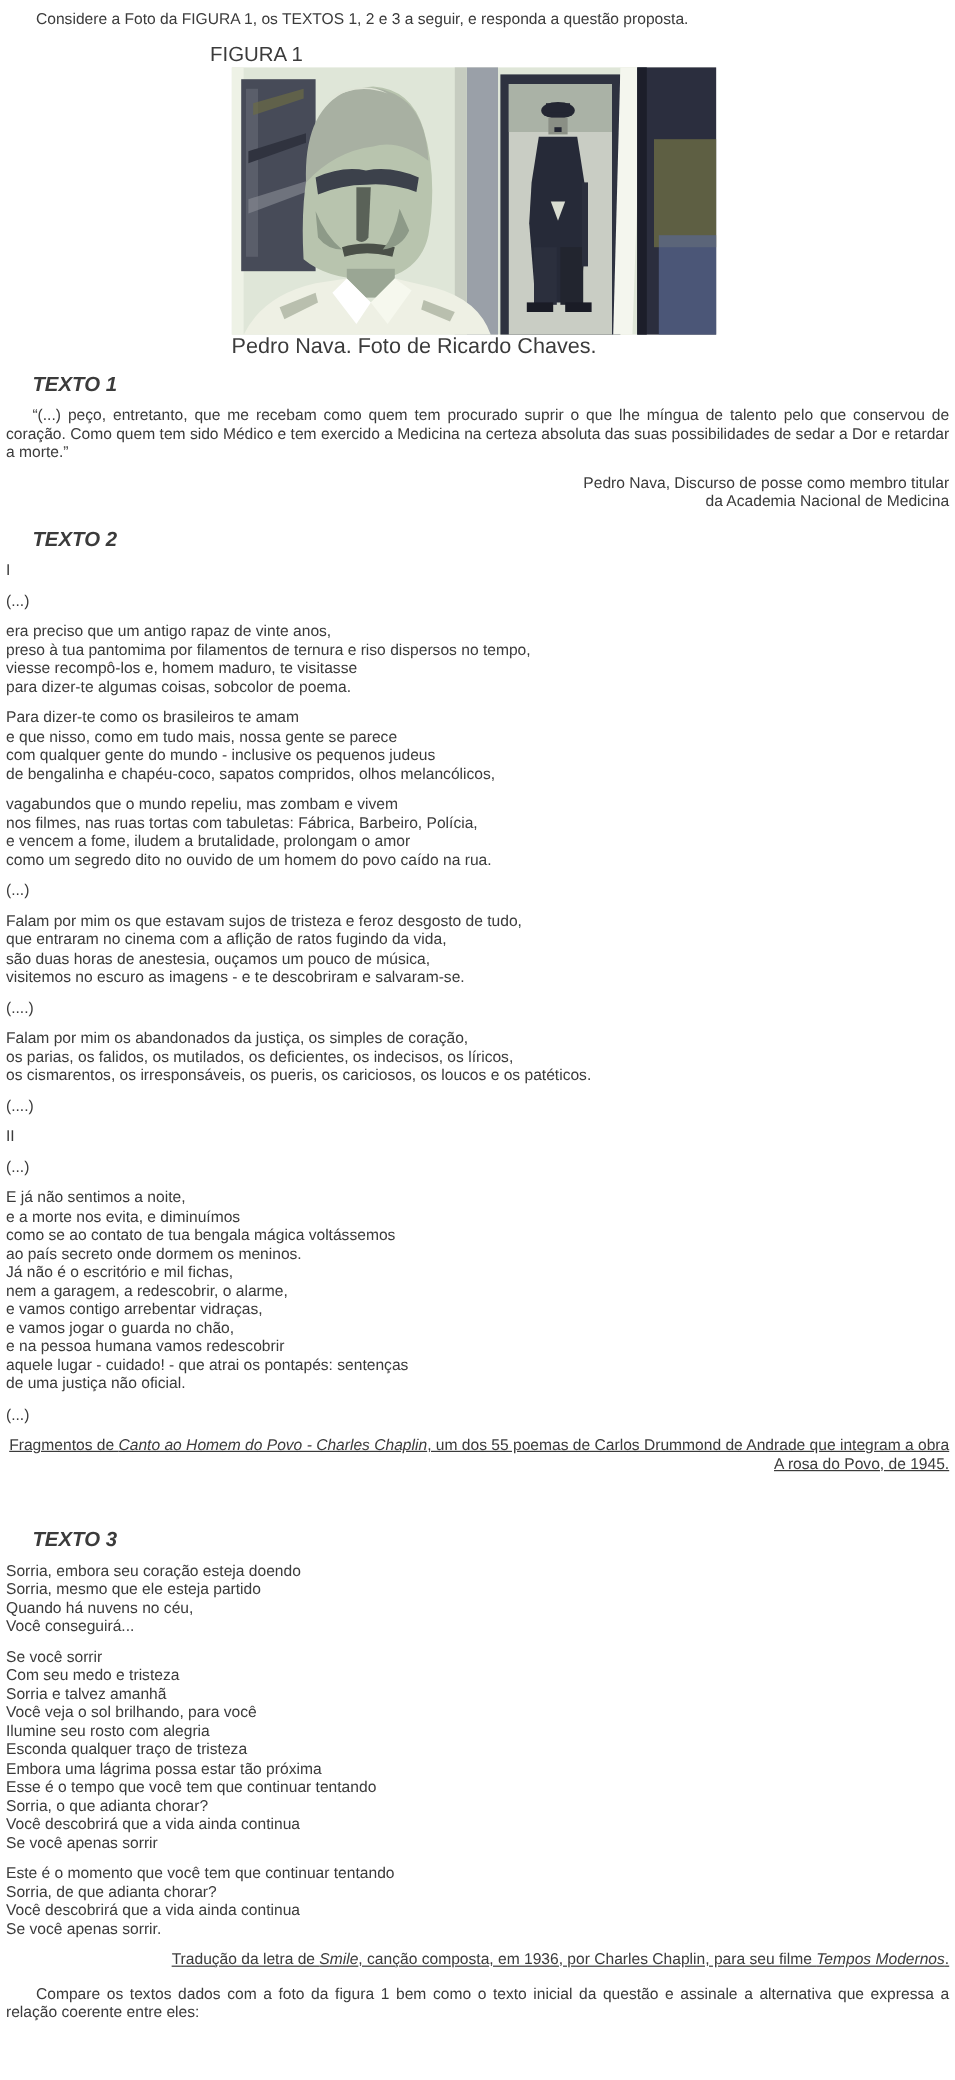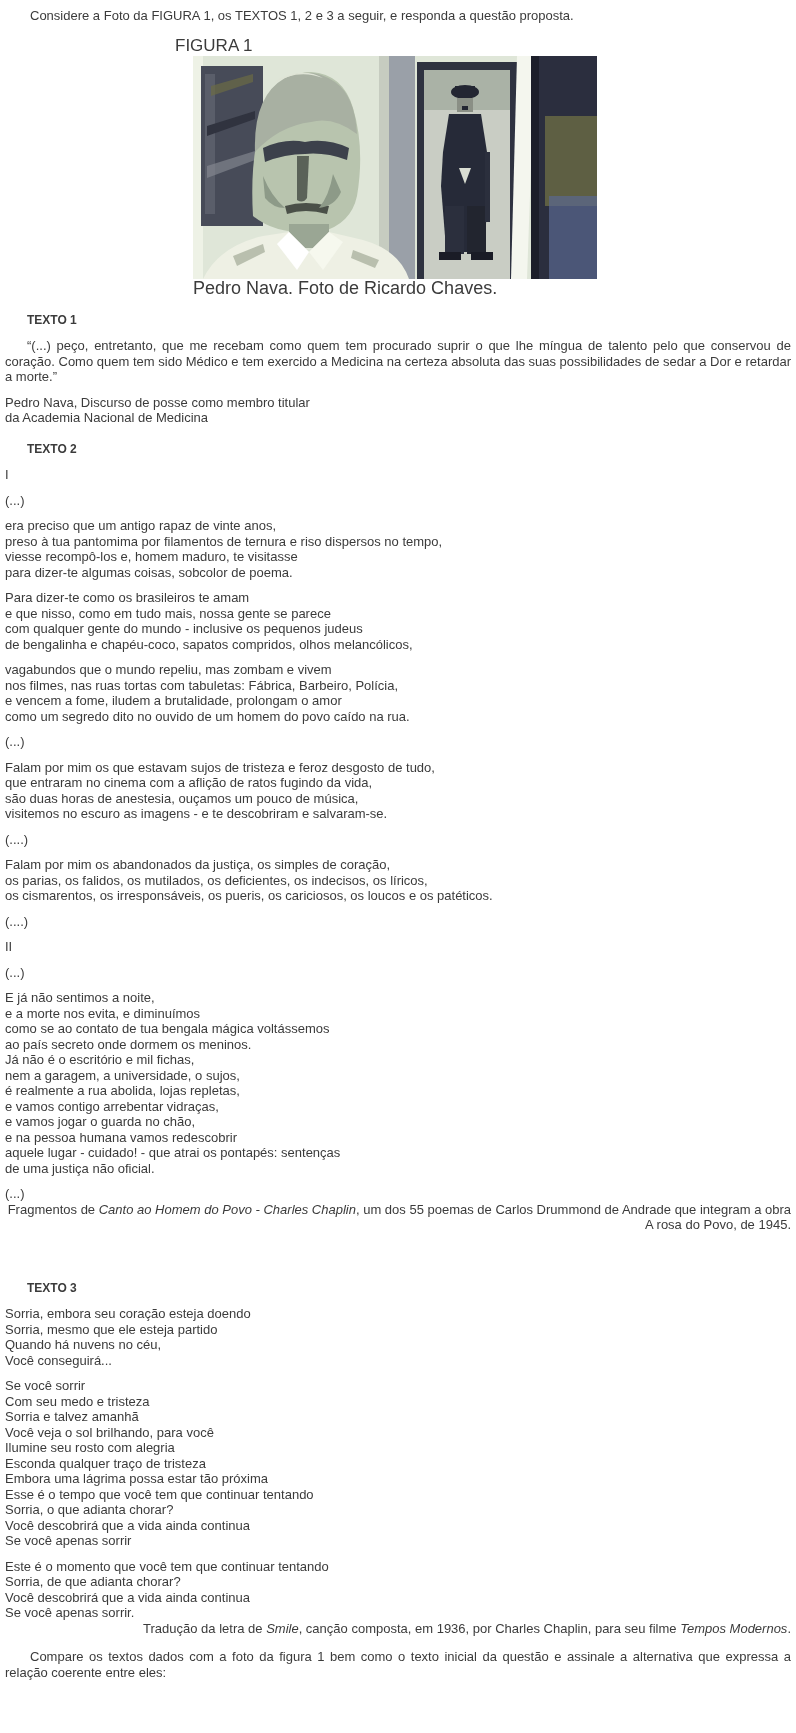--- a/index.html
+++ b/index.html
@@ -8,27 +8,27 @@
     font-family:"Liberation Sans",sans-serif;
     font-size:13px;line-height:15.5px;color:#3b3b3b;
     -webkit-font-smoothing:antialiased;
   }
   .page{padding:8px 5px 20px 5px;box-sizing:border-box;width:796px;}
   .intro{ text-indent:25px; margin:0 0 14px 0;}
   .figure-label{margin:0 0 3px 170px;font-size:17px;}
   .photo-wrap{margin-left:188px;width:404px;height:223px;}
   .photo-wrap svg{display:block;}
   .figure-caption{margin:2px 0 0 188px;font-size:18px;}
-  .section-heading{font-weight:bold;font-size:12px;margin:16px 0 0 22px;}
+  .section-heading{font-weight:bold;font-size:17px;margin:16px 0 0 22px;font-style:italic;}
   .t1-paragraph{margin:10px 0 0 0;text-indent:22px;text-align:justify;}
-  .attribution{margin-top:10px;text-align:left;}
+  .attribution{margin-top:10px;text-align:right;}
   .roman-label{margin-top:10px;}
   .poem-block{margin-top:10px;}
   .poem-line{white-space:pre-wrap;}
-  .source-note{text-align:right;}
+  .source-note{margin-top:10px;text-align:right;text-decoration:underline;}
   .texto3-gap{margin-top:48px;}
   .question{text-indent:25px;text-align:justify;}
 </style>
 </head>
 <body>
 
 <div class="page">
 
   <p class="intro">Considere a Foto da FIGURA 1, os TEXTOS 1, 2 e 3 a seguir, e responda a questão proposta.</p>
 
@@ -151,22 +151,21 @@
   <div class="roman-label">II</div>
   <div class="poem-block">
       <div class="poem-line">(...)</div>
     </div>
   <div class="poem-block">
       <div class="poem-line">E já não sentimos a noite,</div>
       <div class="poem-line">e a morte nos evita, e diminuímos</div>
       <div class="poem-line">como se ao contato de tua bengala mágica voltássemos</div>
       <div class="poem-line">ao país secreto onde dormem os meninos.</div>
       <div class="poem-line">Já não é o escritório e mil fichas,</div>
-      <div class="poem-line">nem a garagem, a universidade, o sujos,</div>
-      <div class="poem-line">é realmente a rua abolida, lojas repletas,</div>
+      <div class="poem-line">nem a garagem, a redescobrir, o alarme,</div>
       <div class="poem-line">e vamos contigo arrebentar vidraças,</div>
       <div class="poem-line">e vamos jogar o guarda no chão,</div>
       <div class="poem-line">e na pessoa humana vamos redescobrir</div>
       <div class="poem-line">aquele lugar - cuidado! - que atrai os pontapés: sentenças</div>
       <div class="poem-line">de uma justiça não oficial.</div>
     </div>
   <div class="poem-block">
       <div class="poem-line">(...)</div>
     </div>
   <div class="source-note"><span>Fragmentos de </span><span style="font-style: italic;">Canto ao Homem do Povo - Charles Chaplin</span><span>, um dos 55 poemas de Carlos Drummond de Andrade que integram a obra A rosa do Povo, de 1945.</span></div>

